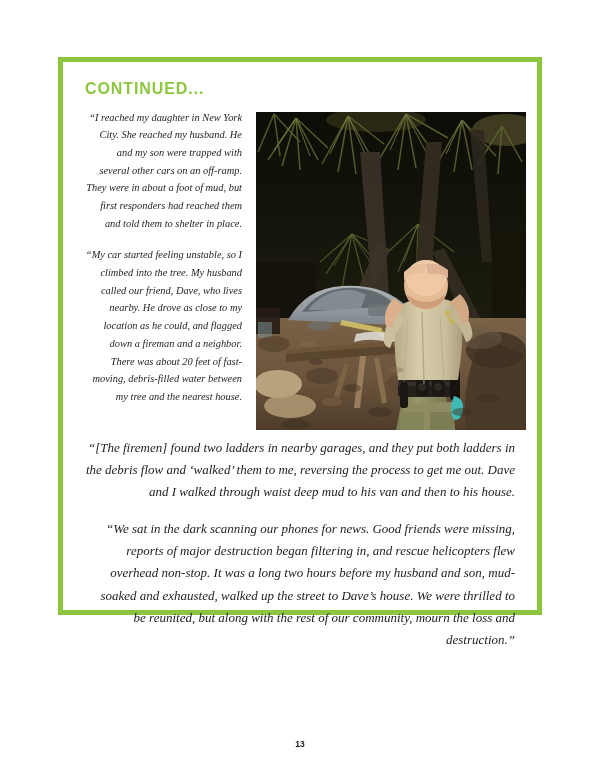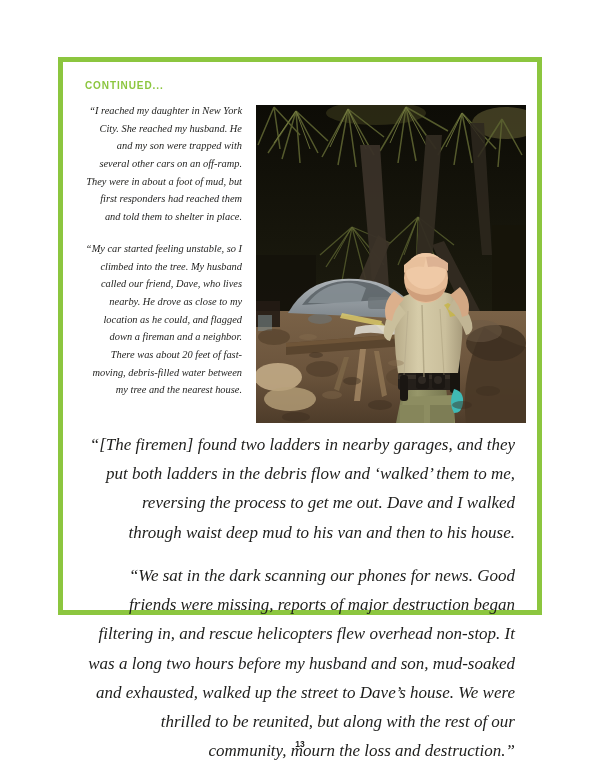--- a/index.html
+++ b/index.html
@@ -38,21 +38,21 @@
     position: absolute;
     inset: 0;
     padding: 18px 22px 14px 22px;
     box-sizing: border-box;
   }
 
   
   .heading {
     font-family: "Liberation Sans", sans-serif;
     font-weight: bold;
-    font-size: 10px;
+    font-size: 16px;
     letter-spacing: 0.9px;
     color: #8cc63f;
     margin: 0 0 11px 0;
     line-height: 1.1;
   }
 
   
   .top-zone {
     position: relative;
     height: 318px;
@@ -95,21 +95,21 @@
     line-height: 1.70;
     margin-bottom: 14px;
   }
 
   .full-col {
     clear: both;
     padding-top: 10px;
   }
 
   .full-col p.body {
-    font-size: 17px;
+    font-size: 13px;
     line-height: 1.72;
     margin-bottom: 14px;
   }
 
   
   .page-number {
     position: absolute;
     left: 0;
     right: 0;
     top: 739px;

